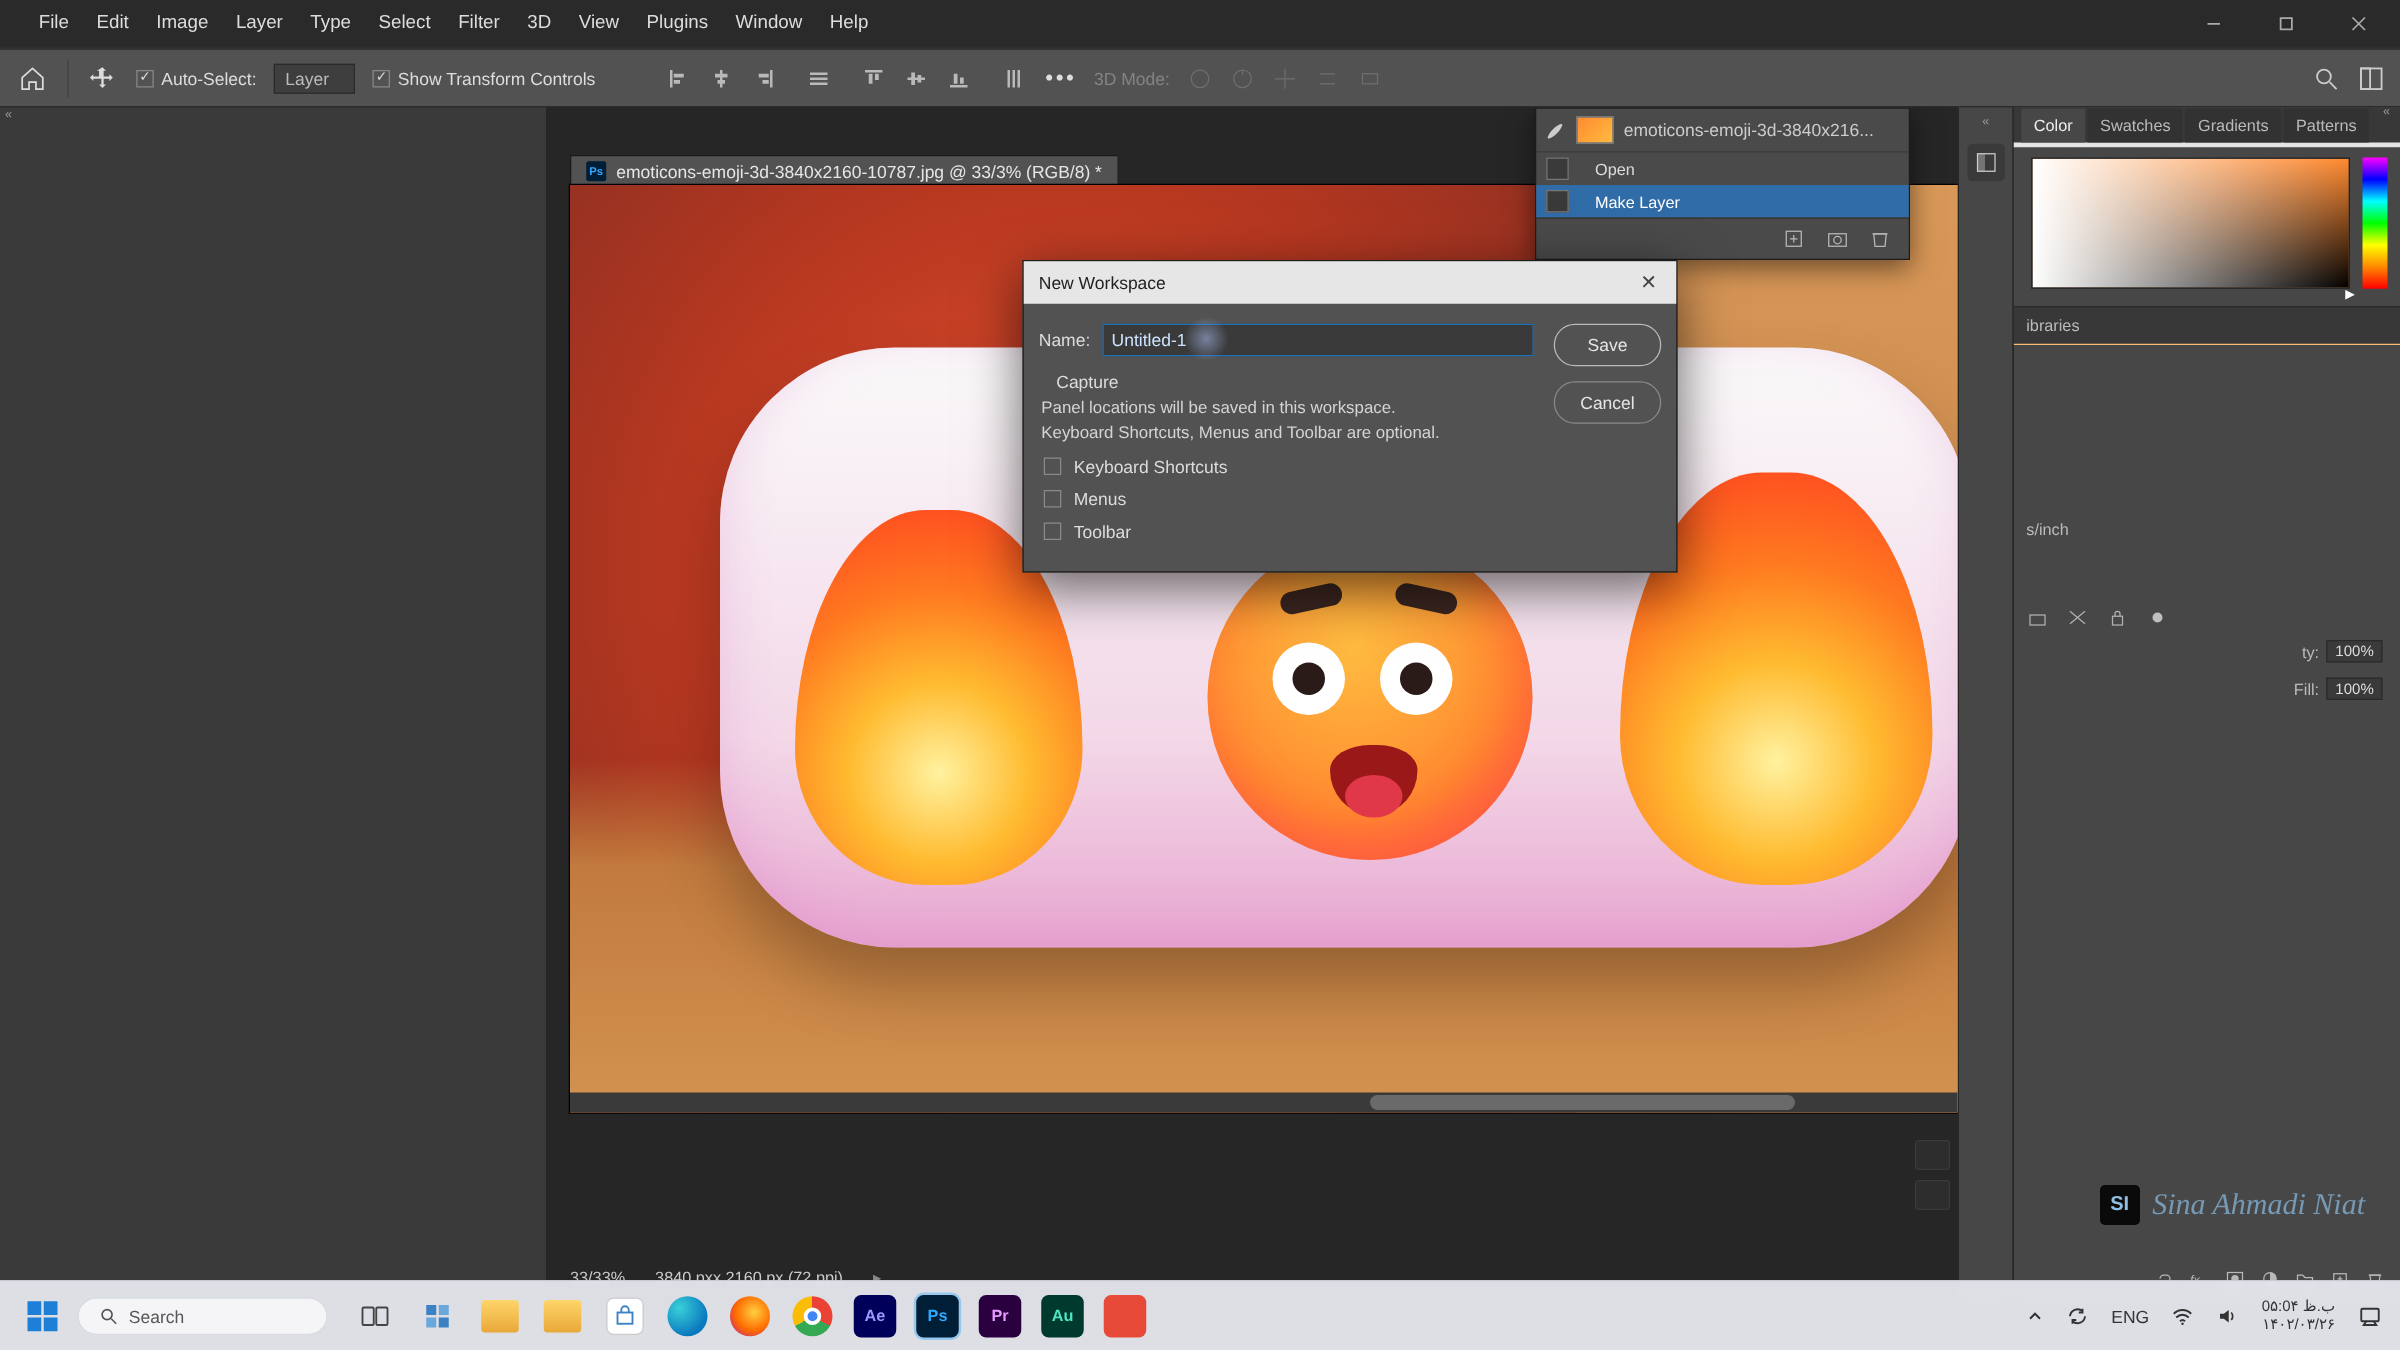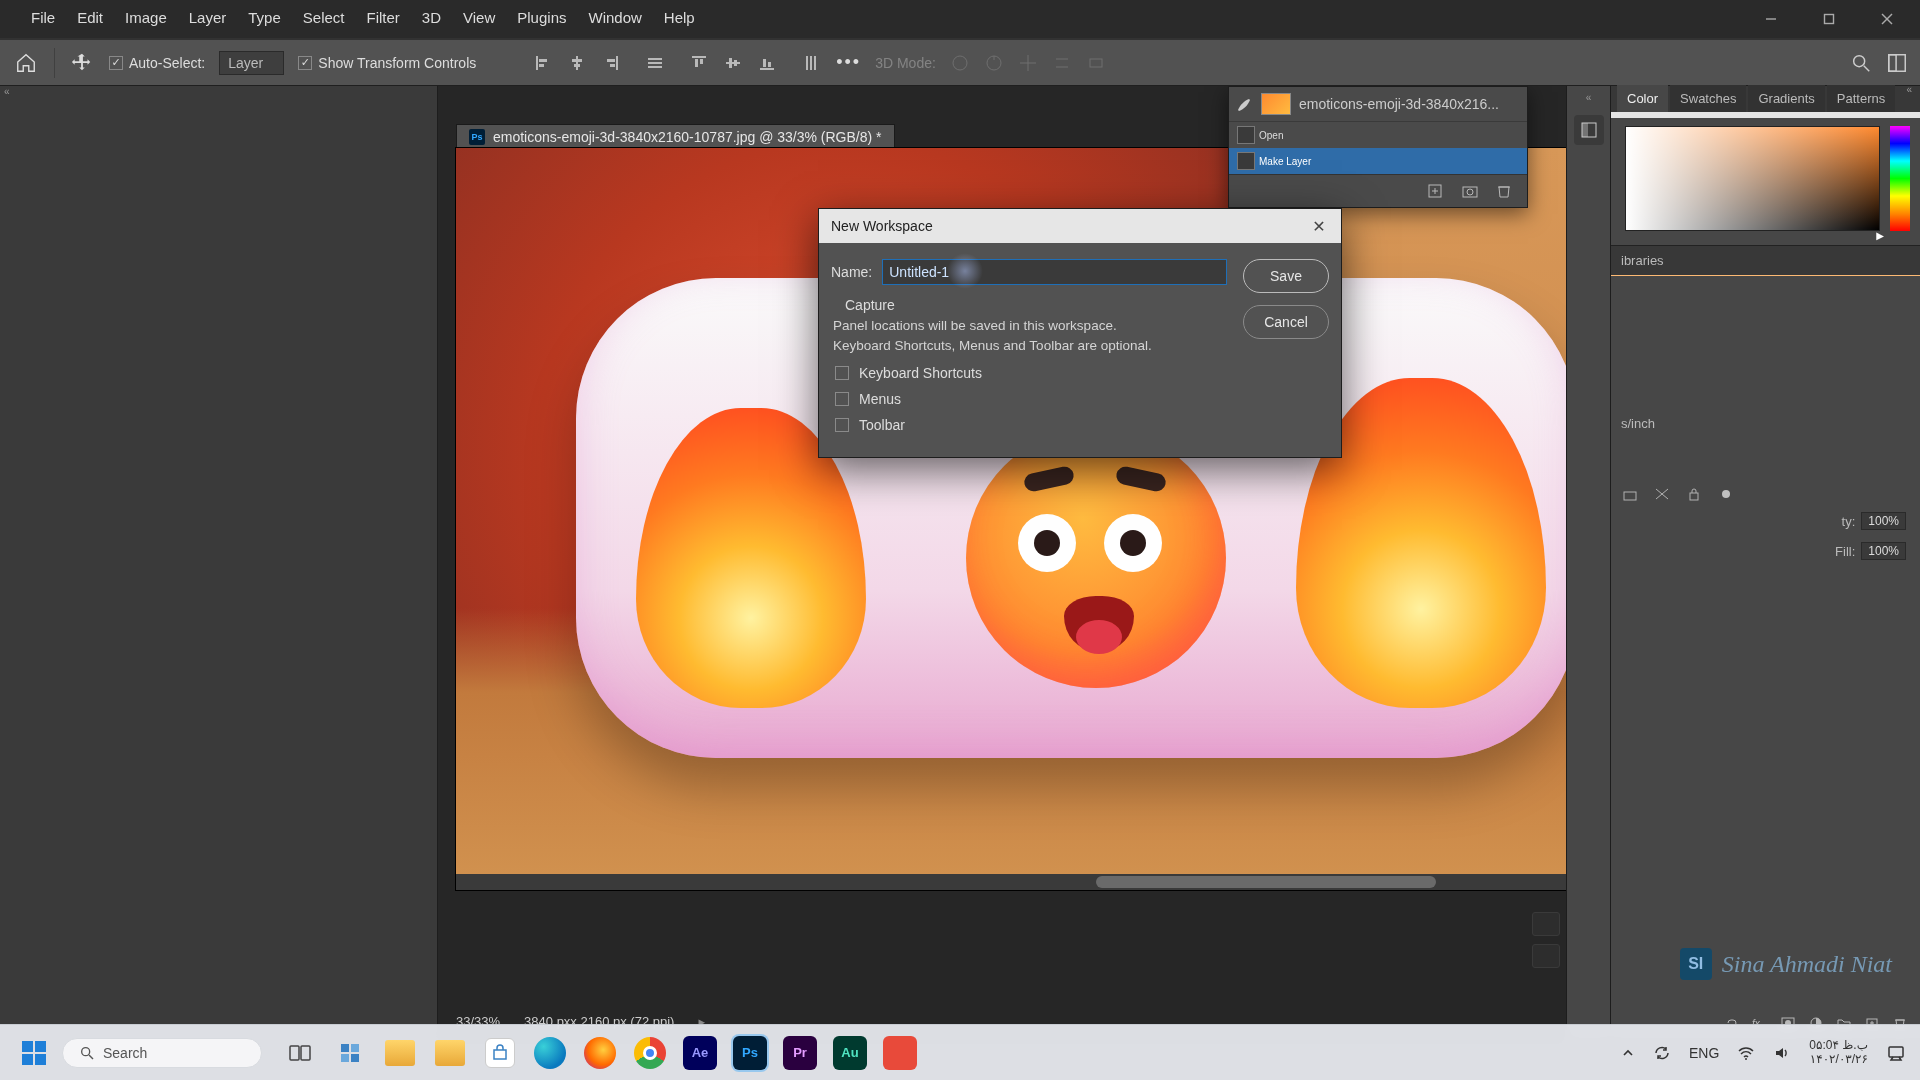--- a/index.html
+++ b/index.html
@@ -71,21 +71,21 @@
 
 
 .docstat { position:absolute; bottom:8px; left:18px; right:56px; height:18px; display:flex; align-items:center; gap:24px; color:#ccc; font-size:13px; }
 .docstat .zarrow{ opacity:.6;}
 
 .history { position:absolute; top:0; left:790px; width:300px; background:#4a4a4a; border:1px solid #1d1d1d; box-shadow:0 6px 20px rgba(0,0,0,.5); z-index:30;}
 .panel-hdr { height:30px; background:#383838; display:flex; align-items:center; padding:0 10px; color:#e8e8e8; font-weight:600; font-size:13px; justify-content:space-between;}
 .panel-hdr .pmenu { display:flex; gap:8px; align-items:center; opacity:.8;}
 .thumbrow { display:flex; align-items:center; padding:6px 6px; gap:8px; border-bottom:1px solid #3a3a3a;}
 .thumbrow .th { width:30px; height:22px; background:linear-gradient(135deg,#ff8a30,#ffbb40); border:1px solid #888;}
-.hrow { display:flex; align-items:center; padding:4px 8px; gap:4px; color:#ddd; font-size:10px;text-align:center;}
+.hrow { display:flex; align-items:center; padding:4px 8px; gap:21px; color:#ddd; font-size:13px;text-align:center;}
 .hrow .hi { width:18px; height:18px; border:1px solid #777; background:#3a3a3a;}
 .hrow.sel { background:#2f6ca8; color:#fff;}
 .history .foot { display:flex; justify-content:flex-end; gap:16px; padding:8px 14px; border-top:1px solid #333;}
 .history .foot .fi{ width:18px; height:16px; opacity:.85;}
 
 
 .dialog { position:absolute; top:122px; left:380px; width:524px; background:#525252; border:1px solid #1d1d1d; box-shadow:0 12px 40px rgba(0,0,0,.6); z-index:50; color:#ddd;}
 .dlg-title { height:34px; background:#e6e6e6; color:#222; display:flex; align-items:center; padding:0 12px; font-size:14px; justify-content:space-between;}
 .dlg-title .x { color:#444; font-size:16px; width:20px; text-align:center;}
 .dlg-body { display:flex; padding:12px 12px 18px; gap:16px;}
@@ -99,40 +99,40 @@
 .optrow { display:flex; align-items:center; gap:10px; margin:10px 0 6px 4px;}
 .optrow .cbx { width:14px; height:14px; border:1px solid #8a8a8a; background:#525252;}
 .dlg-right { width:86px; display:flex; flex-direction:column; gap:12px; padding-top:4px;}
 .dlg-btn { height:34px; border-radius:18px; border:1px solid #8a8a8a; background:#525252; color:#e6e6e6; display:flex; align-items:center; justify-content:center; font-size:14px;}
 .dlg-btn.primary { border:1px solid #bbb;}
 
 .rightdock { width:354px; background:#3a3a3a; display:flex; }
 .iconstrip { width:44px; background:#474747; border-left:1px solid #1d1d1d; display:flex; flex-direction:column; align-items:center; padding-top:6px; gap:10px;}
 .iconstrip .isq { width:30px; height:30px; background:#3a3a3a; border-radius:4px; display:flex; align-items:center; justify-content:center;}
 .rightpanels { flex:1; background:#474747; border-left:1px solid #1d1d1d; position:relative;}
-.tabrow { height:32px; display:flex; align-items:flex-end; padding:0 6px; gap:2px; background:#383838; border-bottom:6px solid #e5e5e5;}
+.tabrow { height:32px; display:flex; align-items:flex-end; padding:0 6px; gap:2px; background:#383838; border-bottom:4px solid #e5e5e5;}
 .tab { padding:6px 10px 6px; color:#bbb; font-size:13px; background:#323232;}
 .tab.act { background:#474747; color:#eee; }
 .colorpanel { height:128px; position:relative; background:#474747; border-bottom:1px solid #222;}
 .colorpicker { position:absolute; left:14px; top:8px; right:40px; bottom:14px; background:linear-gradient(to right,#fff,rgba(255,255,255,0)),linear-gradient(to top,#000,rgba(0,0,0,0)),linear-gradient(to right,#ff8a30,#ff8a30); border:1px solid #222;}
 .huebar { position:absolute; top:8px; right:10px; bottom:14px; width:20px; background:linear-gradient(to bottom,#f0f,#00f,#0ff,#0f0,#ff0,#f80,#f00);}
 .propshdr { height:30px; display:flex; align-items:center; padding:0 10px; background:#383838; border-bottom:1px solid #fdba74; color:#bbb; font-size:13px;}
 .props-body { position:relative; height:260px; }
 .propline { position:absolute; left:10px; color:#bbb; font-size:13px; display:flex; align-items:center; gap:6px;}
 .valbox { background:#3a3a3a; border:1px solid #2a2a2a; padding:1px 6px; color:#ddd; font-size:12px;}
 .locksrow { position:absolute; left:10px; top:210px; display:flex; gap:12px; align-items:center;}
 .lkic { width:20px; height:16px; opacity:.8;}
 
 .dockfoot { position:absolute; bottom:6px; right:10px; display:flex; gap:10px;}
 .dockfoot .dfi{ width:18px; height:16px; opacity:.85;}
 .canvasicons { position:absolute; right:0; top:820px; display:flex; flex-direction:column; gap:8px; padding:6px;}
 .canvasicons .ci{ width:28px; height:24px; border:1px solid #3a3a3a; background:#2d2d2d; border-radius:3px;}
 
 .watermark { position:absolute; right:28px; bottom:58px; display:flex; align-items:center; gap:10px; opacity:.85;}
-.wm-badge { width:32px; height:32px; background:#0c4a6e; color:#9fd2ff; font-weight:700; display:flex; align-items:center; justify-content:center; border-radius:4px; font-size:16px;}
+.wm-badge { width:32px; height:32px; background:#000000; color:#9fd2ff; font-weight:700; display:flex; align-items:center; justify-content:center; border-radius:4px; font-size:16px;}
 .wm-text { font-family:"Brush Script MT",cursive; font-size:24px; color:#7fa8c8; font-style:italic;}
 
 .imgwin-ctrls { position:absolute; top:42px; right:38px; display:flex; z-index:20;}
 .imgwin-ctrls .dc { width:54px; height:30px; display:flex; align-items:center; justify-content:center; color:#bbb;}
 
 
 .taskbar { position:absolute; left:0; right:0; bottom:0; height:56px; background:rgba(235,238,243,.92); backdrop-filter:blur(6px); display:flex; align-items:center; padding:0 14px; gap:8px; border-top:1px solid #c8ccd2;}
 .startbtn { width:40px; height:40px; display:flex; align-items:center; justify-content:center;}
 .win-sq { display:grid; grid-template-columns:1fr 1fr; gap:2px; width:24px; height:24px;}
 .win-sq div{ background:#1e7fd8;}

